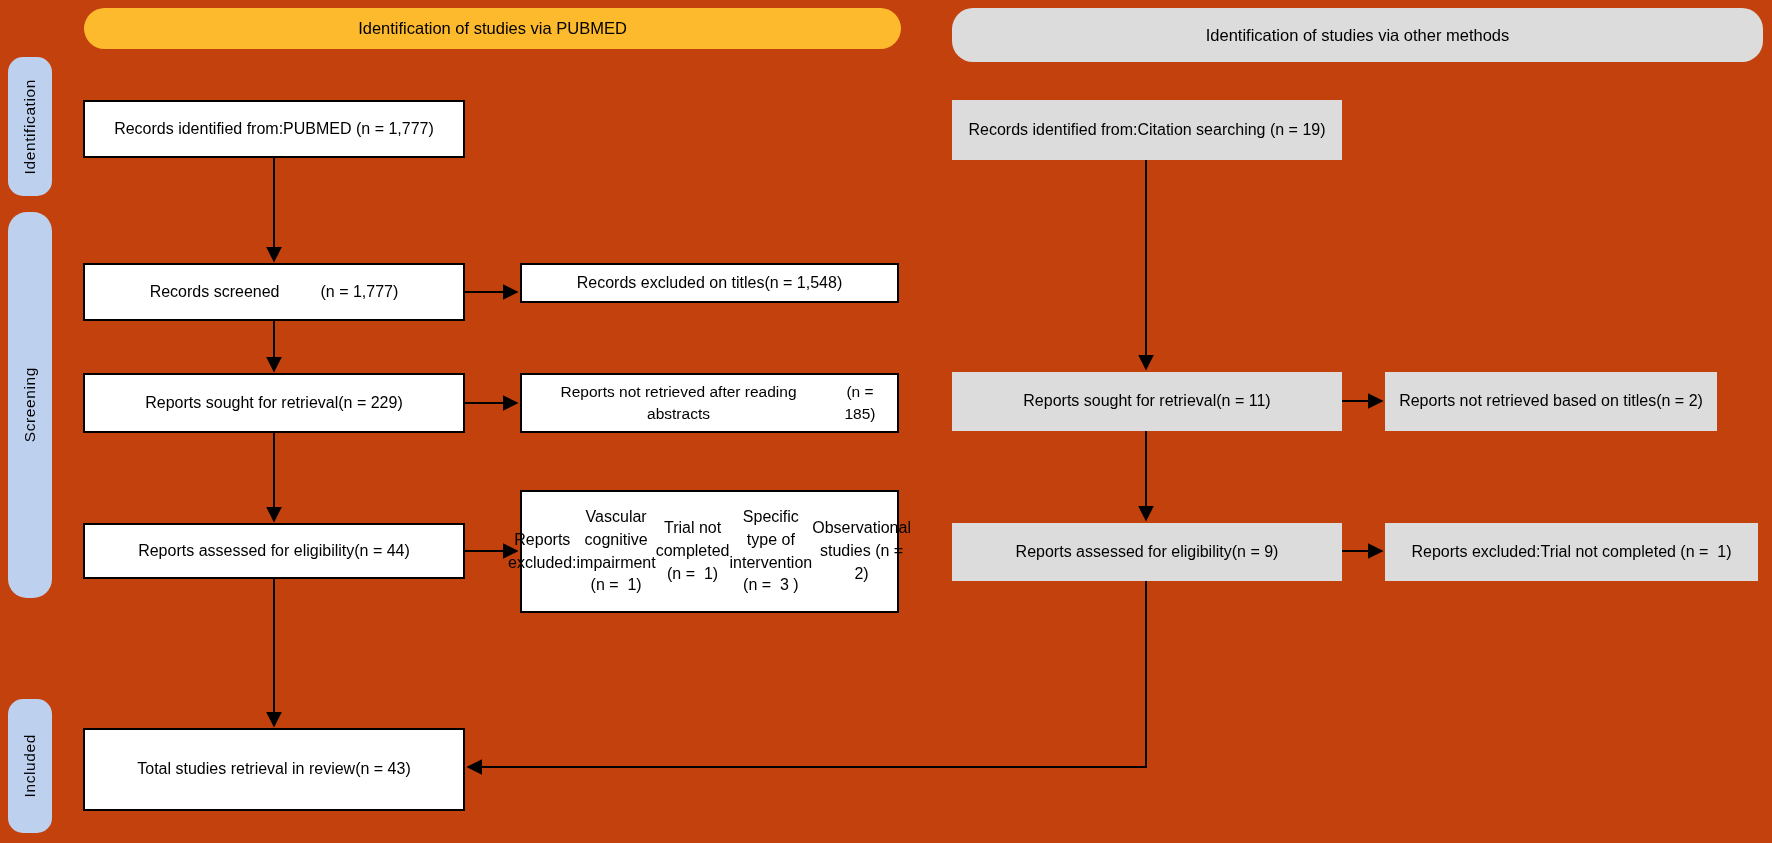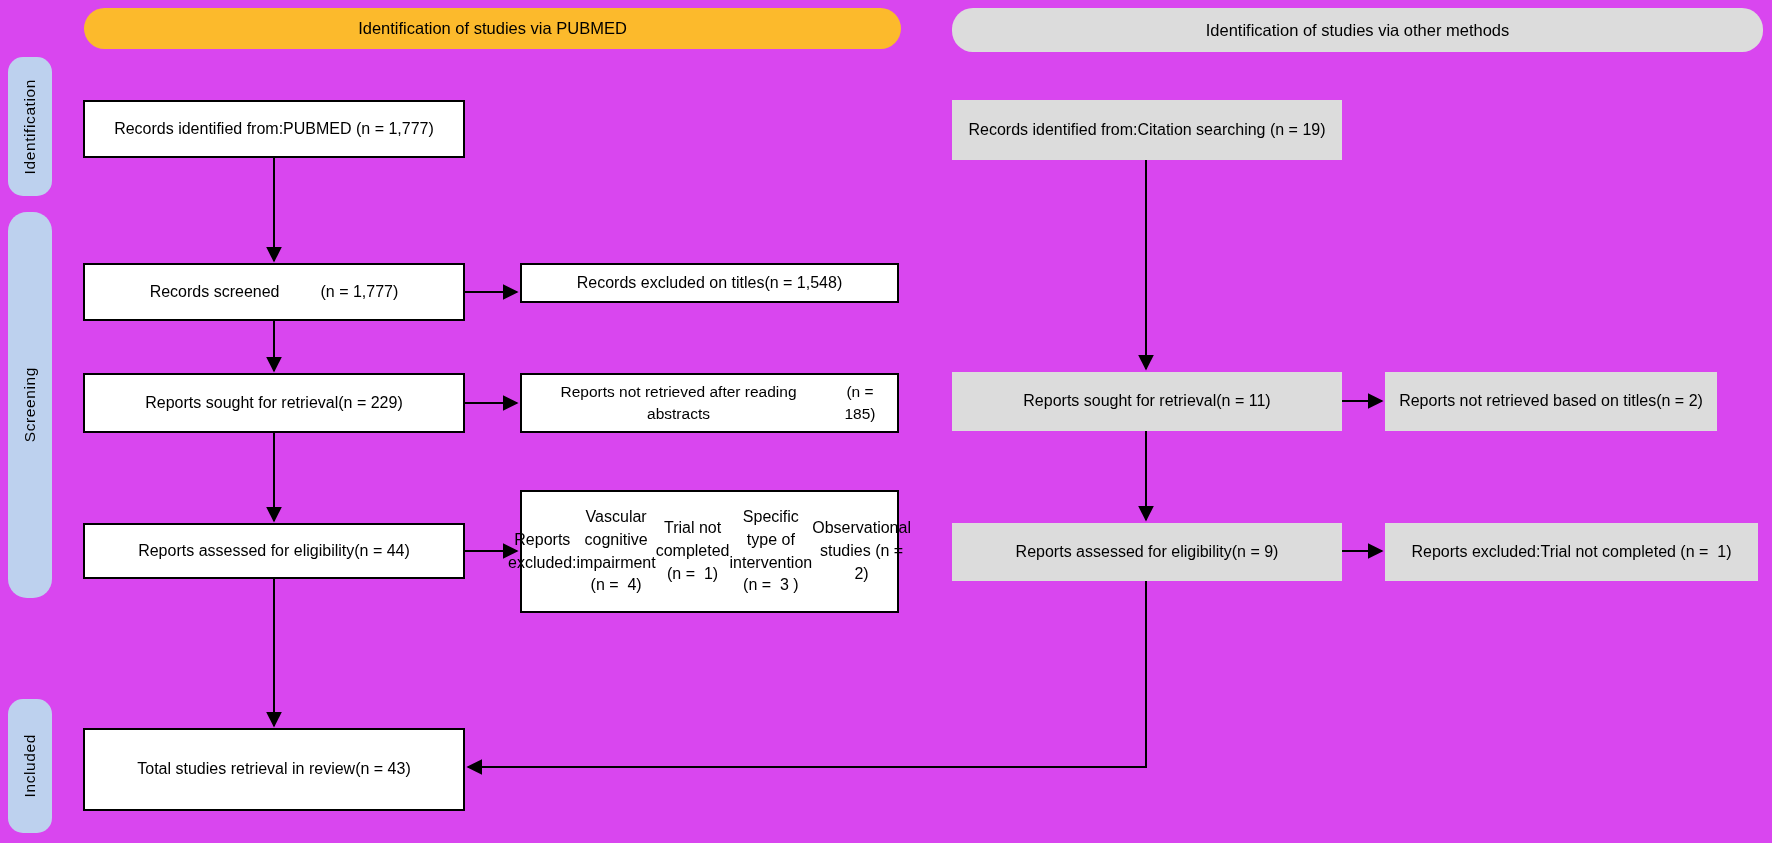--- a/index.html
+++ b/index.html
@@ -9,21 +9,21 @@
     --line_black: #000000;
   }
   * { margin: 0; padding: 0; box-sizing: border-box; }
   html, body { background: #ffffff; }
   body { font-family: "Liberation Sans", "DejaVu Sans", sans-serif; color: #000; }
 
   .canvas {
     position: relative;
     width: 1772px;
     height: 843px;
-    background: #d946ef;
+    background: #c2410c;
     overflow: hidden;
   }
 
   .overlay {
     position: absolute;
     left: 0; top: 0;
     width: 1772px; height: 843px;
     pointer-events: none;
   }
 
@@ -71,21 +71,21 @@
   .box-gray  { background: var(--box_gray); }
 </style>
 </head>
 <body>
 
 <div class="canvas">
 
   <div class="header-pill header-yellow" style="left:84px; top:8px; width:817px; height:41px;">
     <span>Identification of studies via PUBMED</span>
   </div>
-  <div class="header-pill header-gray" style="left:952px; top:8px; width:811px; height:44px;">
+  <div class="header-pill header-gray" style="left:952px; top:8px; width:811px; height:54px;">
     <span>Identification of studies via other methods</span>
   </div>
 
   <div class="stage-pill" style="left:8px; top:57px; width:44px; height:139px;">
     <span class="vtext">Identification</span>
   </div>
   <div class="stage-pill" style="left:8px; top:212px; width:44px; height:386px; border-radius:19px;">
     <span class="vtext">Screening</span>
   </div>
   <div class="stage-pill" style="left:8px; top:699px; width:44px; height:134px;">
@@ -117,21 +117,21 @@
     <span class="line">(n = 185)</span>
   </div>
 
   <div class="box box-white" style="left:83px; top:523px; width:382px; height:56px;">
     <span class="line">Reports assessed for eligibility</span>
     <span class="line">(n = 44)</span>
   </div>
 
   <div class="box box-white" style="left:520px; top:490px; width:379px; height:123px;">
     <span class="line">Reports excluded:</span>
-    <span class="line">Vascular cognitive impairment (n =  4)</span>
+    <span class="line">Vascular cognitive impairment (n =  1)</span>
     <span class="line">Trial not completed (n =  1)</span>
     <span class="line">Specific type of intervention (n =  3 )</span>
     <span class="line">Observational studies (n =  2)</span>
   </div>
 
   <div class="box box-white" style="left:83px; top:728px; width:382px; height:83px;">
     <span class="line">Total studies retrieval in review</span>
     <span class="line">(n = 43)</span>
   </div>
 

